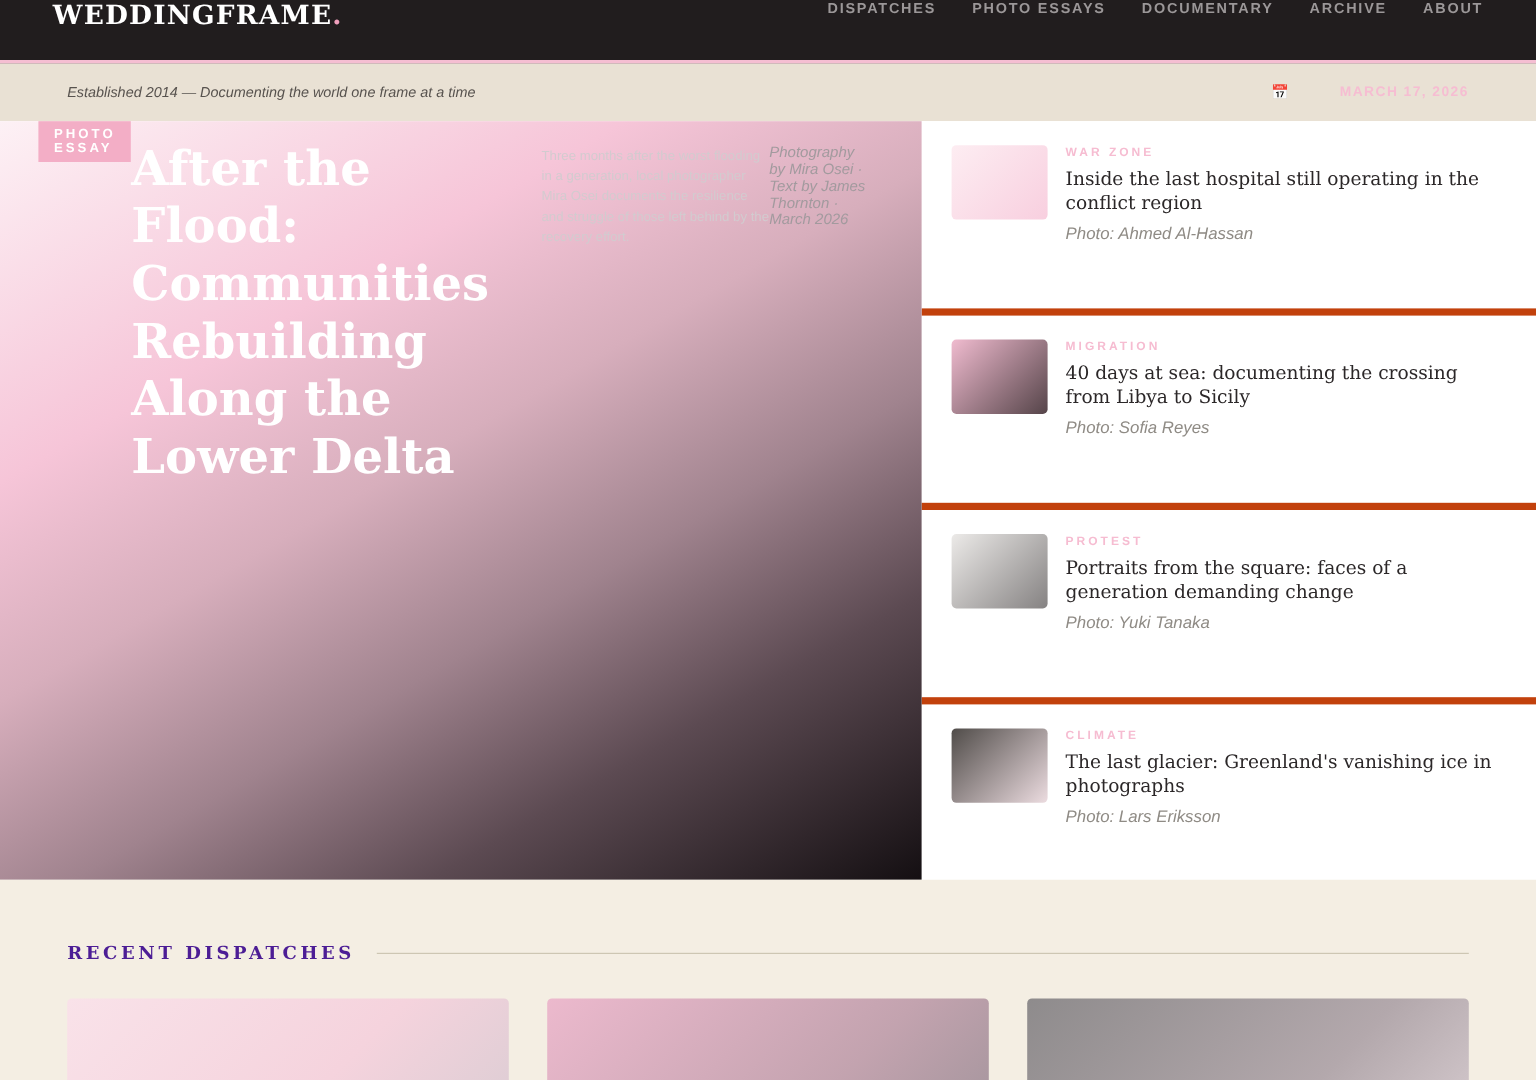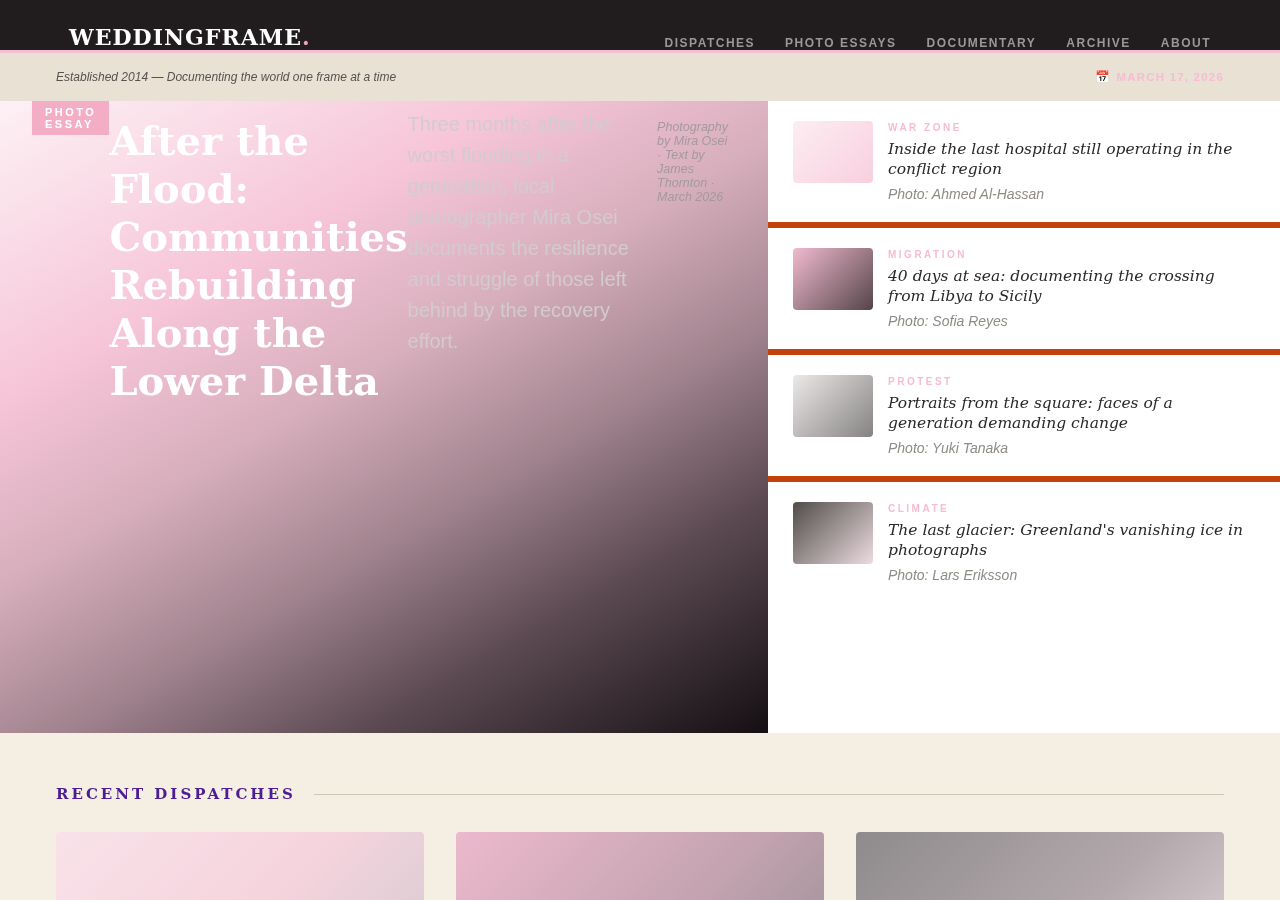--- a/index.html
+++ b/index.html
@@ -2,41 +2,41 @@
 <html><head>
 <meta charset="utf-8">
 <style>
   * { margin: 0; padding: 0; box-sizing: border-box; }
   html, body { width: 1280px; height: 900px; overflow: hidden; }
   body { font-family: "Liberation Sans", sans-serif; background: #f4eee3; }
 
   
   .header {
     height: 53px; background: #211d1e;
-    display: flex; align-items: flex-end; justify-content: space-between;
-    padding: 0 69px;
+    display: flex; align-items: flex-start; justify-content: space-between;
+    padding: 0 44px;
     border-bottom: 3px solid #f5bed2;
   }
   .logo { font-family: "DejaVu Serif", serif; font-weight: bold; font-size: 22px;
     color: #ffffff; letter-spacing: 1px; cursor: pointer; }
   .logo .dot { color: #f0a0bd; }
   .nav { display: flex; gap: 30px; }
   .nav-item { font-size: 12px; font-weight: bold; letter-spacing: 1.5px;
     color: #9b9798; cursor: pointer; }
 
   
   .infobar {
     height: 48px; background: #e9e1d4;
     display: flex; align-items: center; justify-content: space-between;
     padding: 0 56px;
   }
   .tagline { font-style: italic; font-size: 12px; color: #57524e; }
   .datebox { display: flex; align-items: center; gap: 6px; }
   .cal-icon { font-size: 12px; line-height: 1; }
-  .date-label { font-size: 11.5px; font-weight: bold; letter-spacing: 1.2px; color: #f6bdd2; }
+  .date-label { font-size: 11.5px; font-weight: bold; letter-spacing: 1.2px; color: #f6bdd2; margin-left: 36px; }
 
   
   .main { display: flex; height: 632px; background: #ffffff; }
 
   
   .hero {
     width: 768px; height: 632px; flex: 0 0 768px;
     background: linear-gradient(150deg, #fdf1f5 0%, #f6c5d8 28%, #d7aebc 45%,
                 #a0838e 62%, #5c4a52 78%, #140f12 100%);
     display: flex; flex-direction: row; justify-content: flex-end;
@@ -47,38 +47,38 @@
     background: #f3aec6; color: #ffffff;
     font-size: 11px; font-weight: bold; letter-spacing: 2.5px;
     padding: 5px 13px; cursor: pointer;
   }
   .hero-title {
     font-family: "DejaVu Serif", serif; font-weight: bold;
     font-size: 40px; line-height: 1.2; color: #ffffff;
     max-width: 700px; margin-top: 16px; cursor: pointer;
   }
   .hero-sub {
-    font-size: 20px; line-height: 1.55; color: #d2cbcf;
-    max-width: 700px; margin-top: 8px;
+    font-size: 11px; line-height: 1.55; color: #d2cbcf;
+    max-width: 700px; margin-top: 21px;
   }
   .hero-byline { font-size: 12.5px; font-style: italic; color: #a29a9e; margin-top: 19px; }
 
   
-  .sidebar { flex: 1; background: #ffffff; display: flex; flex-direction: column; }
+  .sidebar { flex: 1; background: #ffffff; display: flex; flex-direction: column; gap: 35px; }
   .side-item { display: flex; padding: 20px 24px 20px 25px; cursor: pointer; }
   .side-item + .side-item { border-top: 6px solid #c2410c; }
   .thumb { width: 80px; height: 62px; border-radius: 4px; flex: 0 0 80px; margin-right: 15px; }
   .thumb-0 { background: linear-gradient(135deg, #fdedf2, #f8cfdf); }
   .thumb-1 { background: linear-gradient(135deg, #f0bbcf, #554449); }
   .thumb-2 { background: linear-gradient(135deg, #504c49, #ecdce0); }
   .thumb-3 { background: linear-gradient(135deg, #eceae8, #858282); }
   .side-text { flex: 1; padding-top: 1px; }
   .side-cat { font-size: 10px; font-weight: bold; letter-spacing: 2.5px; color: #f6bcd1; }
   .side-title { font-family: "DejaVu Serif", serif; font-size: 15.5px; line-height: 1.32;
-    color: #2b2728; margin-top: 6px; max-width: 360px; font-style: italic; }
+    color: #2b2728; margin-top: 6px; max-width: 360px; }
   .side-credit { font-size: 14px; font-style: italic; color: #8f8b85; margin-top: 6px; }
 
   
   .recent { background: #f4eee3; padding: 52px 56px 0 56px; height: 182px; }
   .recent-head-row { display: flex; align-items: center; }
   .recent-heading { font-family: "DejaVu Serif", serif; font-weight: bold;
     font-size: 15px; letter-spacing: 3px; color: #4c1d95; white-space: nowrap; }
   .recent-rule { flex: 1; height: 1px; background: #cdc6b3; margin-left: 18px; }
   .cards { display: flex; gap: 32px; margin-top: 29px; }
   .card { flex: 1; height: 150px; border-radius: 4px 4px 0 0; cursor: pointer; }

